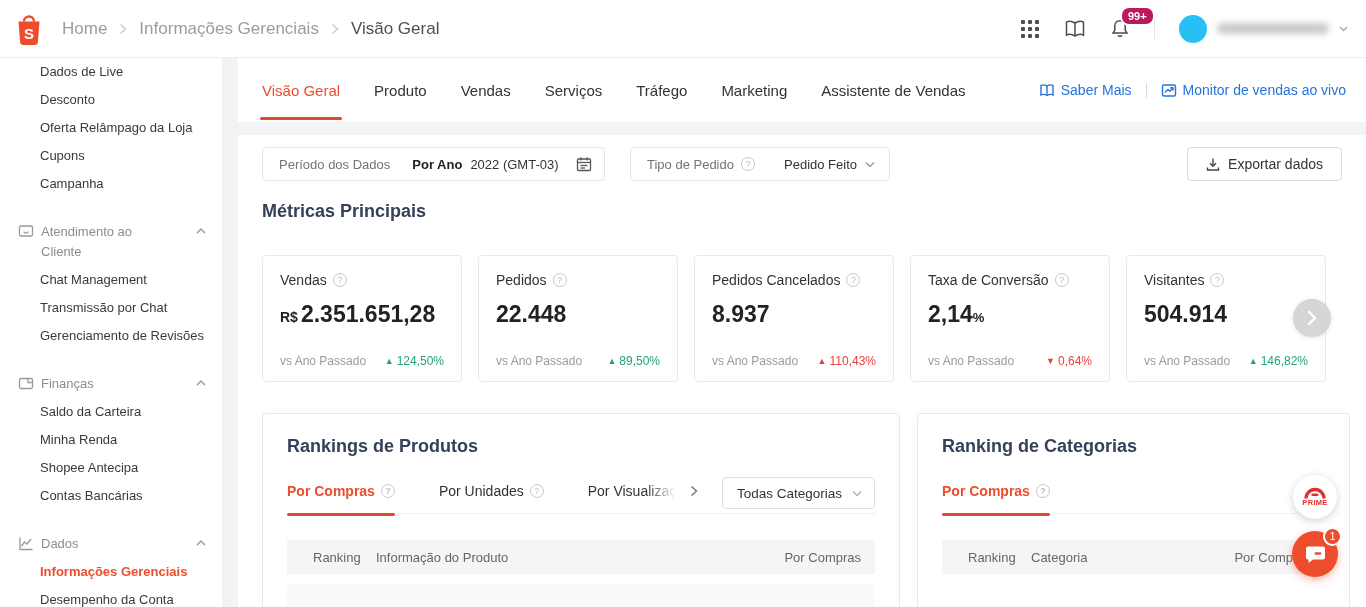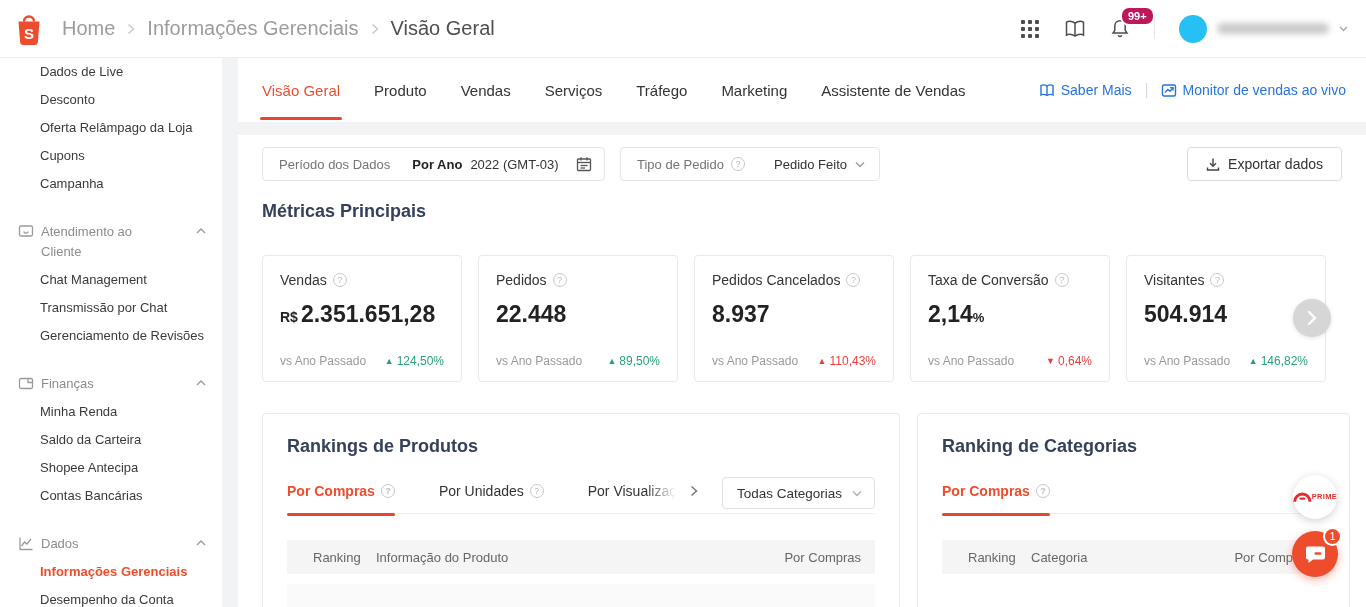--- a/index.html
+++ b/index.html
@@ -3,21 +3,21 @@
 <meta charset="utf-8">
 <style>
   * { margin:0; padding:0; box-sizing:border-box; }
   html,body { width:1366px; height:607px; overflow:hidden; }
   body { font-family:"Liberation Sans","DejaVu Sans",sans-serif; background:#f2f3f4; color:#333; position:relative; }
   svg { display:block; }
 
   
   .header { position:absolute; top:0; left:0; width:1366px; height:58px; background:#fff; border-bottom:1px solid #ededed; display:flex; align-items:center; z-index:5; }
   .logo { margin-left:14px; cursor:pointer; }
-  .breadcrumb { display:flex; align-items:center; gap:12px; margin-left:18px; font-size:20px; color:#9c9c9c;justify-content:center; }
+  .breadcrumb { display:flex; align-items:center; gap:12px; margin-left:18px; font-size:17px; color:#9c9c9c;justify-content:center; }
   .bc-sep { opacity:.8; }
   .bc-link { cursor:pointer; }
   .bc-current { color:#4f4f4f; }
   .header-right { margin-left:auto; display:flex; align-items:center; gap:24px; margin-right:18px; }
   .hicon { position:relative; cursor:pointer; }
   .badge99 { position:absolute; top:-12px; left:10px; background:#be185d; color:#fff; font-size:11px; font-weight:bold; line-height:16px; padding:0 6px; border-radius:9px; border:2px solid #fff; }
   .vdiv { width:1px; height:20px; background:#e6e6e6; }
   .userbox { display:flex; align-items:center; gap:10px; cursor:pointer; }
   .avatar { width:28px; height:28px; border-radius:50%; background:#27c0f5; }
   .nameblur { width:112px; height:11px; border-radius:6px; background:#c9c9c9; filter:blur(3px); }
@@ -39,21 +39,21 @@
   .tab.active::after { content:""; position:absolute; left:-2px; right:-2px; bottom:2px; height:3px; background:#e2492f; border-radius:2px; }
   .tab-links { margin-left:auto; display:flex; align-items:center; gap:14px; font-size:14px; color:#2673dd; }
   .blue-link { display:flex; align-items:center; gap:6px; cursor:pointer; white-space:nowrap; }
   .vdiv2 { width:1px; height:15px; background:#d9d9d9; }
 
   
   .panel { position:absolute; left:238px; top:135px; width:1128px; height:472px; background:#fff; overflow:hidden; }
   .filter-row { position:absolute; left:24px; right:24px; top:12px; height:34px; display:flex; align-items:center; }
   .filter-box { height:34px; border:1px solid #e5e5e5; border-radius:4px; display:flex; align-items:center; font-size:13px; color:#757575; background:#fff; cursor:pointer; }
   .fb-period { width:343px; padding:0 12px 0 16px;justify-content:flex-end; }
-  .fb-order { width:260px; padding:0 14px 0 16px; margin-left:15px; }
+  .fb-order { width:260px; padding:0 14px 0 16px; margin-left:25px; }
   .f-mode { color:#222; font-weight:bold; margin-left:22px; }
   .f-value { color:#333; margin-left:8px; }
   .fb-period .cal { margin-left:auto; }
   .fb-order .f-value { margin-left:auto; }
   .fb-order .chev { margin-left:8px; }
   .export-btn { margin-left:auto; height:34px; border:1px solid #dcdcdc; border-radius:4px; background:#fff; display:flex; align-items:center; gap:8px; padding:0 18px; font-size:14px; color:#333; font-family:inherit; cursor:pointer; }
 
   .sec-title { position:absolute; left:24px; top:66px; font-size:18px; font-weight:bold; color:#35405a; }
 
   
@@ -86,21 +86,21 @@
   .fadewrap::after { content:""; position:absolute; right:0; top:0; width:30px; height:100%; background:linear-gradient(to right, rgba(255,255,255,0), #fff); }
   .more-chev { margin-right:0; cursor:pointer; }
   .dropdown { position:absolute; right:0; top:-6px; height:32px; border:1px solid #e0e0e0; border-radius:4px; background:#fff; display:flex; align-items:center; gap:10px; padding:0 12px 0 14px; font-size:13.5px; color:#333; cursor:pointer; }
   .thead { margin:26px 24px 0; height:34px; background:#f5f5f6; display:flex; align-items:center; font-size:13px; color:#666; }
   .col-rank { margin-left:26px; width:63px; }
   .col-mid { flex:1; }
   .col-val { margin-right:14px; margin-left:auto; white-space:nowrap; }
   .trow { margin:10px 24px 0; height:70px; background:#fafafa; border-radius:2px; }
 
   
-  .prime-btn { position:absolute; left:1293px; top:475px; width:44px; height:44px; border-radius:50%; background:#fff; box-shadow:0 2px 8px rgba(0,0,0,.18); display:flex; flex-direction:row; align-items:center; justify-content:center; z-index:20; cursor:pointer; }
+  .prime-btn { position:absolute; left:1293px; top:475px; width:44px; height:44px; border-radius:50%; background:#fff; box-shadow:0 2px 8px rgba(0,0,0,.18); display:flex; flex-direction:column; align-items:center; justify-content:center; z-index:20; cursor:pointer; }
   .prime-label { font-size:7.5px; font-weight:bold; color:#e62d2d; letter-spacing:.3px; margin-top:-1px; }
   .chat-btn { position:absolute; left:1292px; top:531px; width:46px; height:46px; border-radius:50%; background:#ee4d2d; box-shadow:0 3px 8px rgba(238,77,45,.4); display:flex; align-items:center; justify-content:center; z-index:20; cursor:pointer; }
   .chat-badge { position:absolute; top:-4px; right:-4px; width:19px; height:19px; border-radius:50%; background:#ee4d2d; border:2px solid #fff; color:#fff; font-size:11px; line-height:15px; text-align:center; }
 </style>
 </head>
 <body>
 
 <div class="header">
   <span class="logo">
     <svg width="30" height="36" viewBox="0 0 30 36">
@@ -190,22 +190,22 @@
         <path d="M10 2.5 v4 h4.5"></path>
       </svg>
     </span>
     <span class="s-lab">Finanças</span>
     <span class="s-chev">
       <svg width="10" height="6" viewBox="0 0 10 6">
           <polyline points="1,5 5,1 9,5" fill="none" stroke="#9a9a9a" stroke-width="1.3"></polyline>
         </svg>
     </span>
   </div>
+  <div class="s-item">Saldo da Carteira</div>
   <div class="s-item">Minha Renda</div>
-  <div class="s-item">Saldo da Carteira</div>
   <div class="s-item">Shopee Antecipa</div>
   <div class="s-item">Contas Bancárias</div>
 
   <div class="s-section">
     <span class="s-ic">
       <svg width="16" height="15" viewBox="0 0 16 15" fill="none" stroke="#9a9a9a" stroke-width="1.3">
         <path d="M2 1.5 V13.5 H14.5"></path>
         <polyline points="3.5,10 6.5,6 9,8 13,3"></polyline>
       </svg>
     </span>

